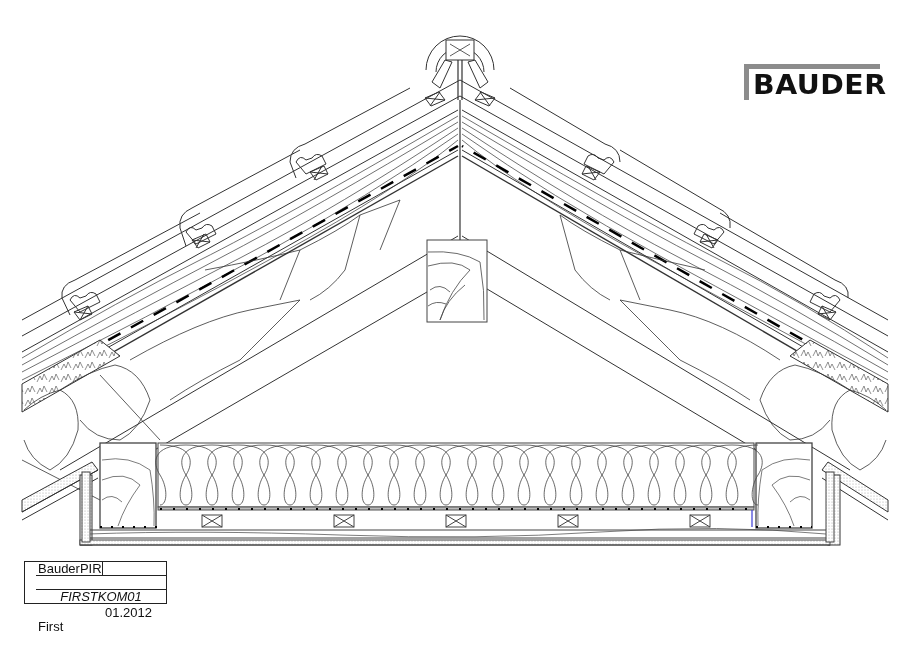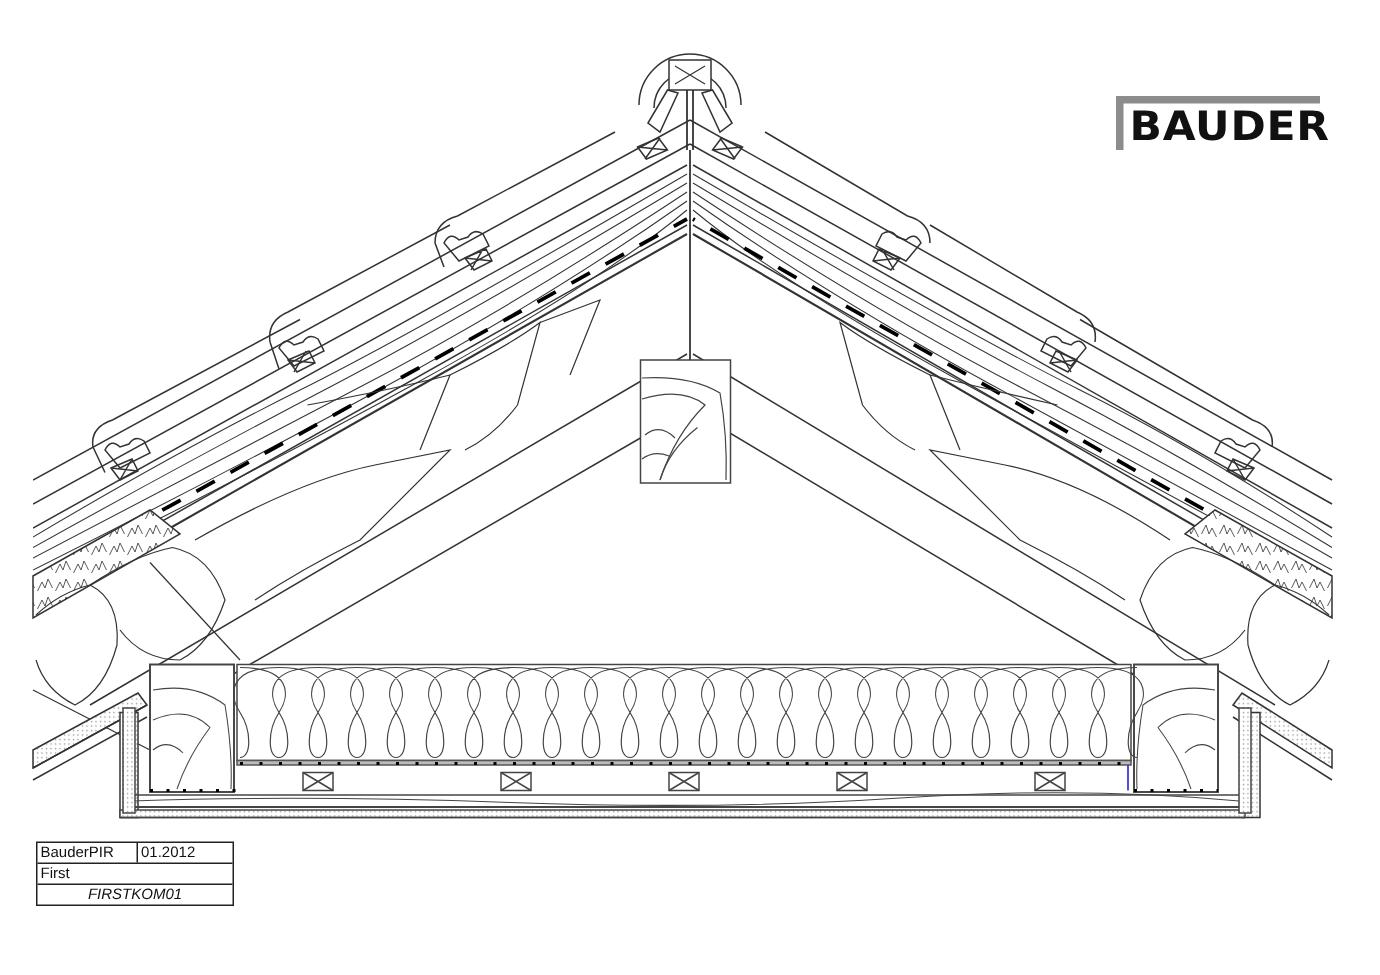--- a/index.html
+++ b/index.html
@@ -2,26 +2,26 @@
 <html><head>
 <meta charset="utf-8">
 <style>
   html, body { margin: 0; padding: 0; background: #ffffff; }
   body { width: 920px; height: 650px; position: relative; overflow: hidden; font-family: "DejaVu Sans", sans-serif; }
   #drawing { position: absolute; left: 0; top: 0; }
   .logo { position: absolute; left: 744px; top: 64px; width: 136px; height: 36px; }
   .logo-bar-top { position: absolute; left: 0; top: 0; width: 136px; height: 5px; background: #8c8c8c; }
   .logo-bar-left { position: absolute; left: 0; top: 0; width: 5px; height: 36px; background: #8c8c8c; }
   .logo-text { position: absolute; left: 9px; top: 6px; font-family: "DejaVu Sans", sans-serif; font-weight: bold; font-size: 27px; line-height: 30px; letter-spacing: 0.5px; color: #111; transform: scaleX(1.05); transform-origin: left; }
-  .titleblock { position: absolute; left: 24px; top: 561px; width: 130px; border: 1px solid #222; font-family: "Liberation Sans", sans-serif; font-size: 10px; color: #111; }
+  .titleblock { position: absolute; left: 24px; top: 561px; width: 130px; border: 1px solid #222; font-family: "Liberation Sans", sans-serif; font-size: 13px; color: #111; padding-left: 11px; }
   .tb-row { display: flex; border-bottom: 1px solid #222; height: 13px; line-height: 13px; }
   .tb-row:last-child { border-bottom: none; font-style: italic; }
   .tb-cell { padding-left: 2px; white-space: nowrap; }
   .tb-cell.c1 { width: 64px; border-right: 1px solid #222; }
-  .tb-cell.full { flex: 1; }
+  .tb-cell.full { flex: 1; margin-top: 44px; }
   .tb-cell.center { flex: 1; text-align: center; padding-left: 0; }
 </style>
 </head>
 <body>
 
 <svg id="drawing" width="920" height="650" viewBox="0 0 920 650" xmlns="http://www.w3.org/2000/svg">
   <defs>
     <pattern id="dots" width="3" height="3" patternUnits="userSpaceOnUse">
       <rect width="3" height="3" fill="#fff"></rect>
       <circle cx="1" cy="1" r="0.5" fill="#999"></circle>

